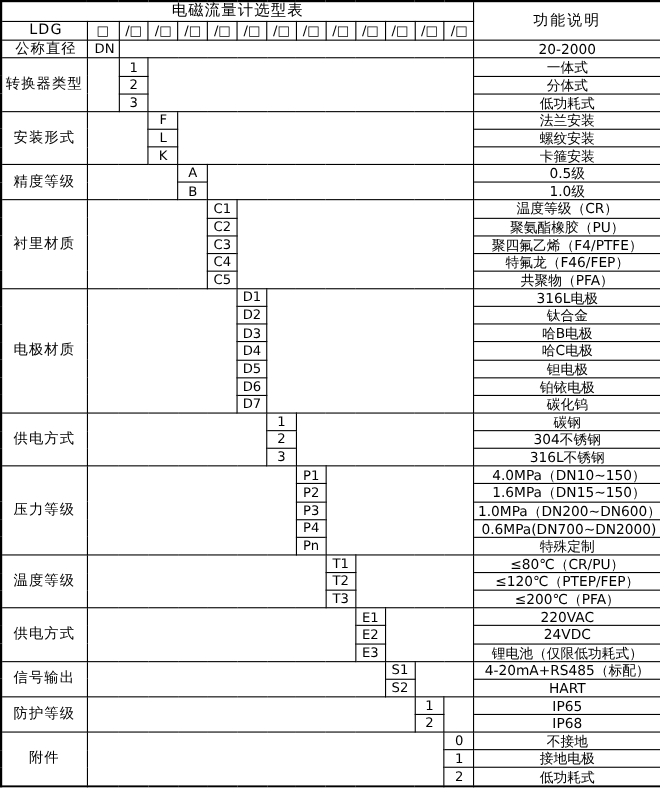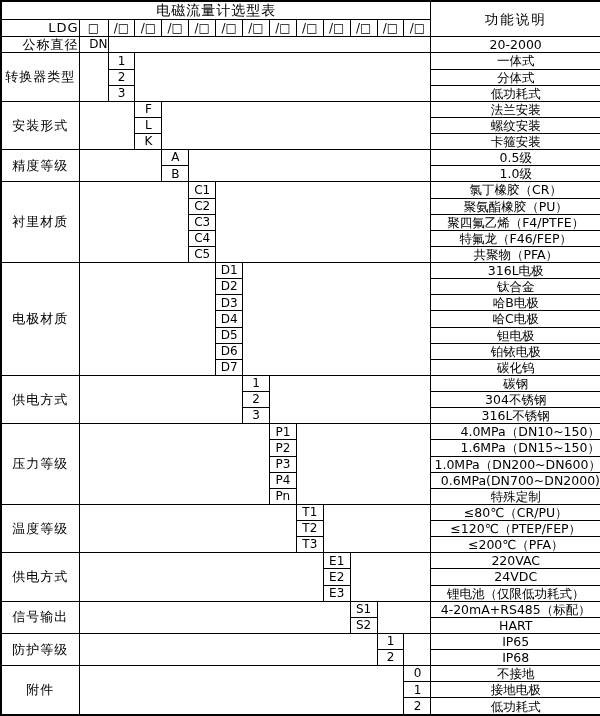--- a/index.html
+++ b/index.html
@@ -7,21 +7,21 @@
   table.sel{width:600px;height:716px;border-collapse:collapse;table-layout:fixed;background:#fff;border:2px solid #000;}
   td{border:1px solid #000;padding:0;margin:0;color:#000;overflow:hidden;white-space:nowrap;
      vertical-align:middle;text-align:center;
      font-family:"DejaVu Sans","Liberation Sans",sans-serif;font-size:12.5px;line-height:1.05;}
   td.title-cell{font-size:14px;letter-spacing:1px;}
   td.fn-header{font-size:13.5px;letter-spacing:2px;}
   td.lbl{font-size:13px;letter-spacing:1px;}
   td.code{font-size:12px;}
   td.slot{font-size:12px;letter-spacing:0;}
   td.desc{font-size:12.5px;}
-  .al-left{text-align:right;padding-left:3px;}
+  .al-left{text-align:center;padding-left:3px;}
   td.empty{border:1px solid #000;}
 </style>
 </head>
 <body>
 
 <div class="wrap">
   <table class="sel" id="selection-table">
     <colgroup id="cols">
         <col style="width: 78px;">
         <col style="width: 29px;">
@@ -105,21 +105,21 @@
         </tr>
         <tr>
           <td class="code">B</td>
           <td class="desc">1.0级</td>
         </tr>
         <tr>
           <td class="lbl" rowspan="5">衬里材质</td>
           <td class="empty" rowspan="5" colspan="4"></td>
           <td class="code">C1</td>
           <td class="empty" rowspan="5" colspan="8"></td>
-          <td class="desc">氯丁橡胶（CR）</td>
+          <td class="desc">温度等级（CR）</td>
         </tr>
         <tr>
           <td class="code">C2</td>
           <td class="desc">聚氨酯橡胶（PU）</td>
         </tr>
         <tr>
           <td class="code">C3</td>
           <td class="desc">聚四氟乙烯（F4/PTFE）</td>
         </tr>
         <tr>

